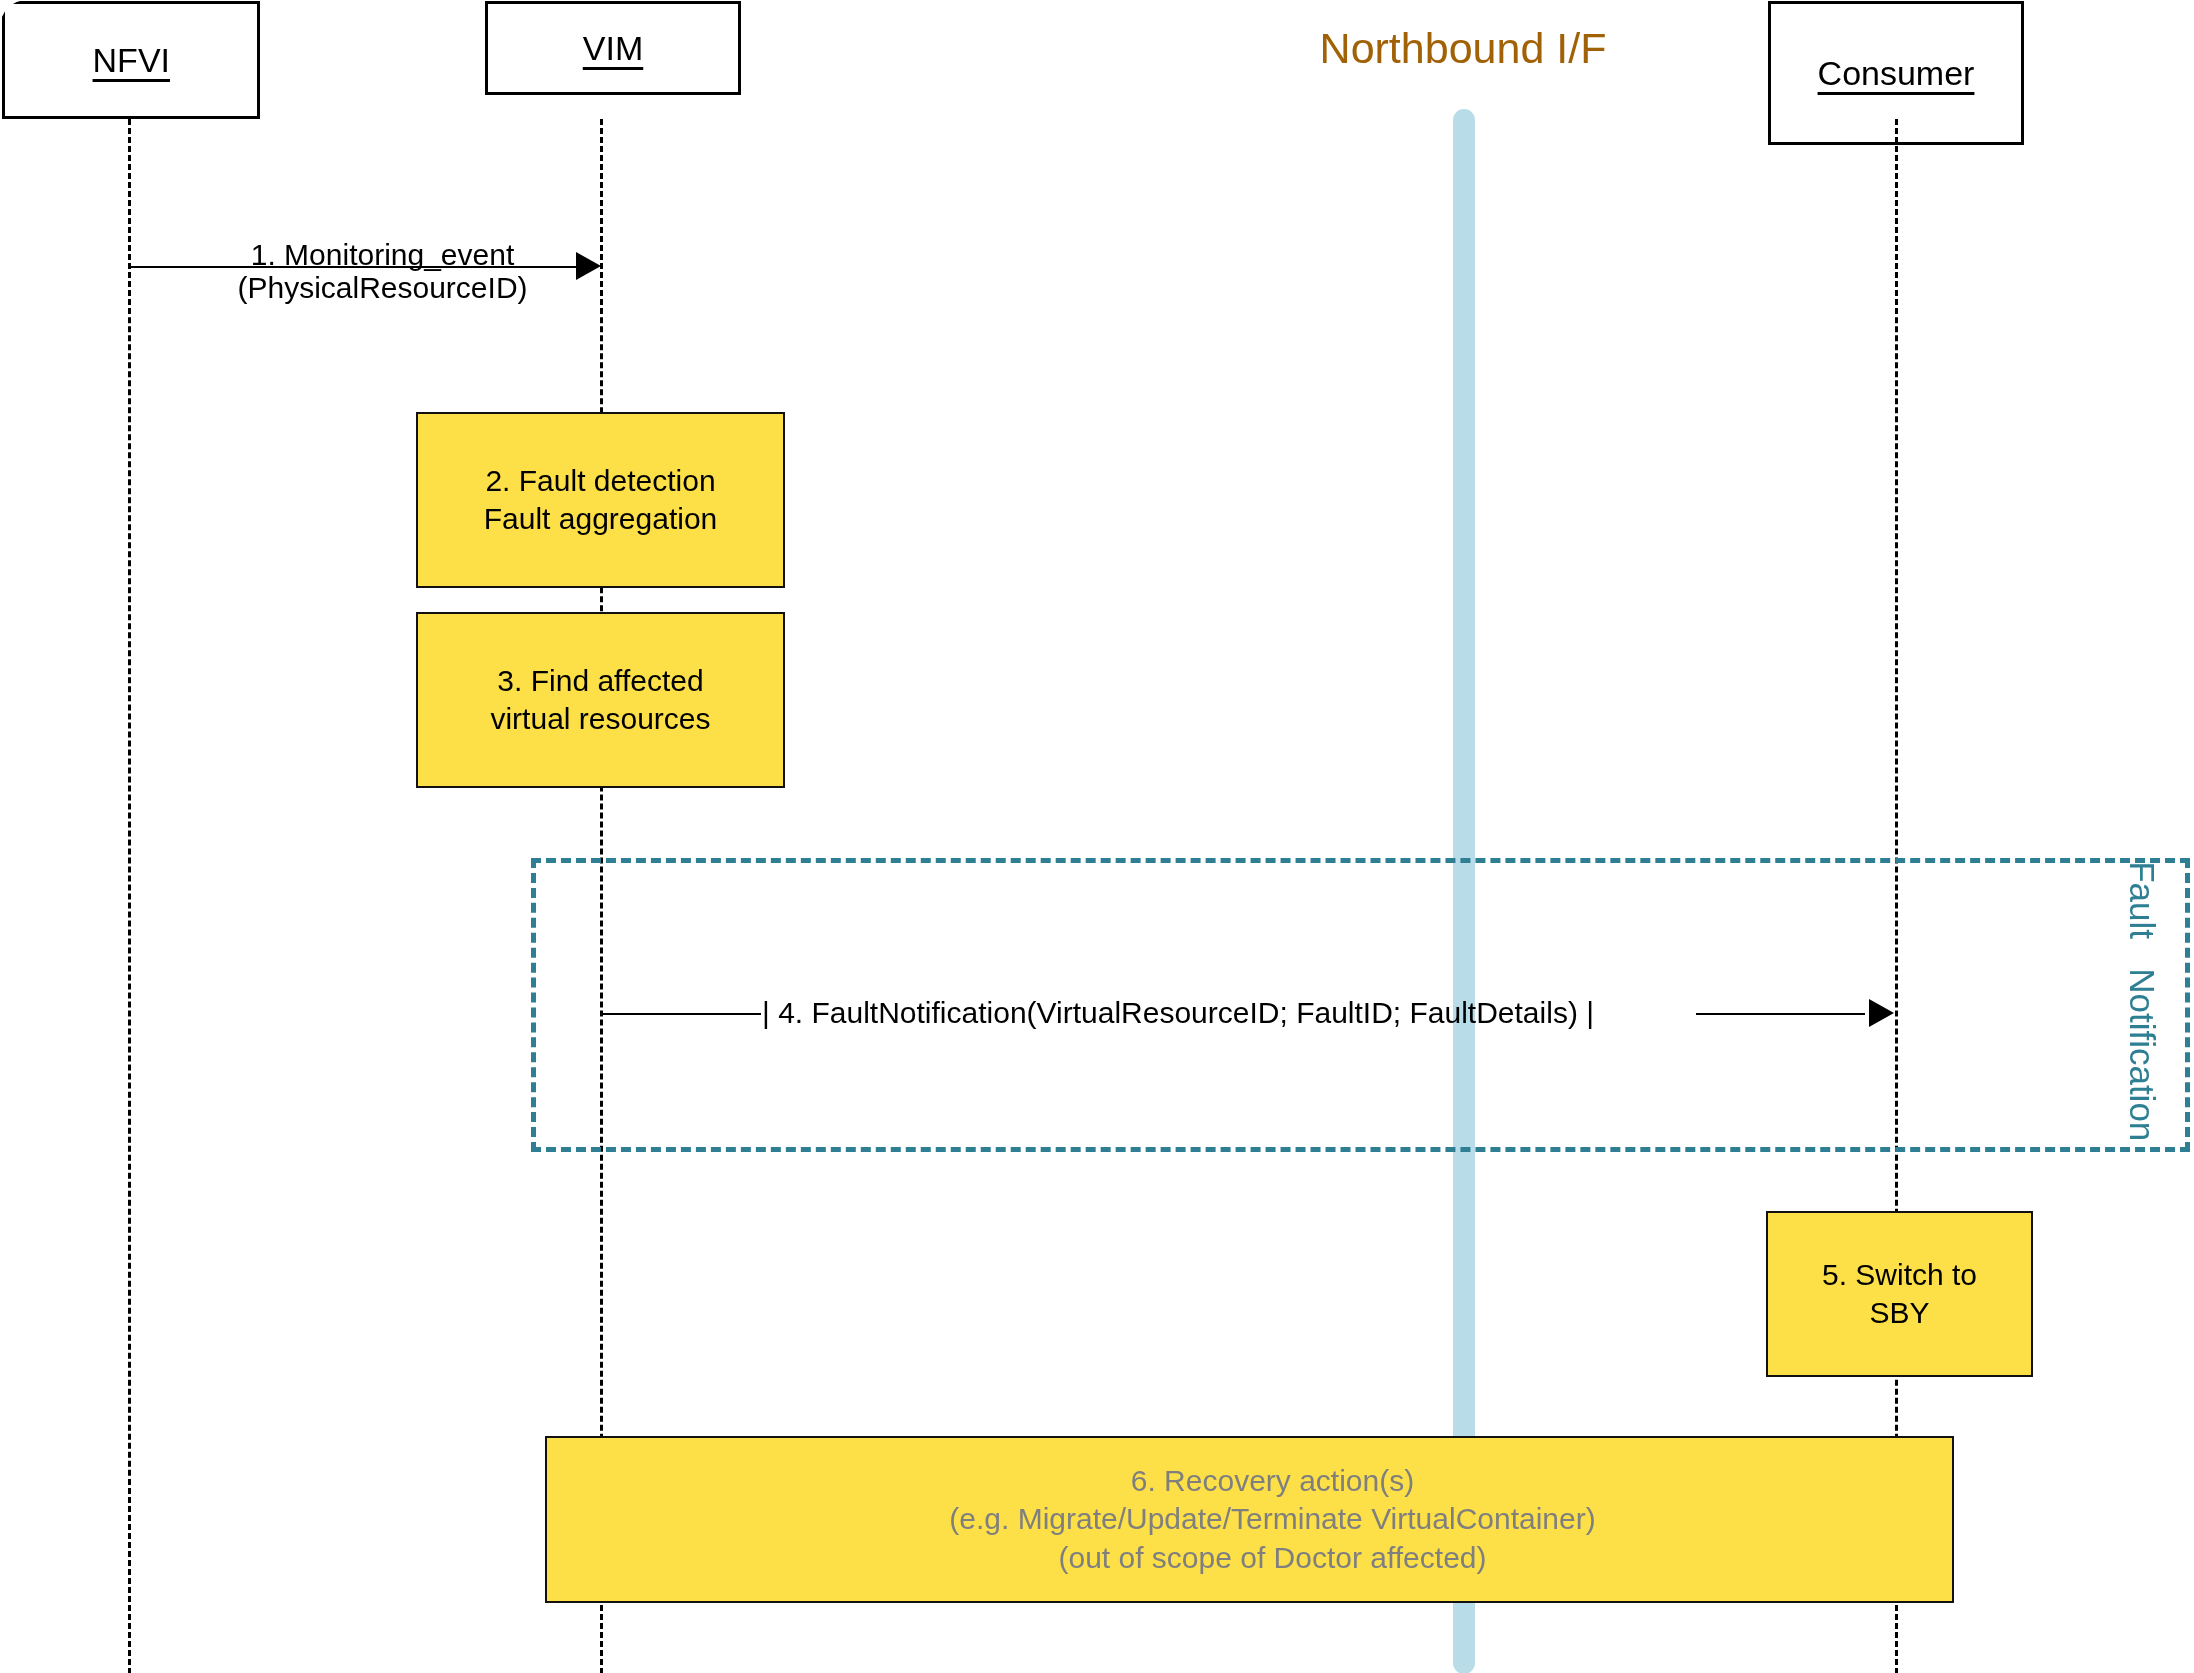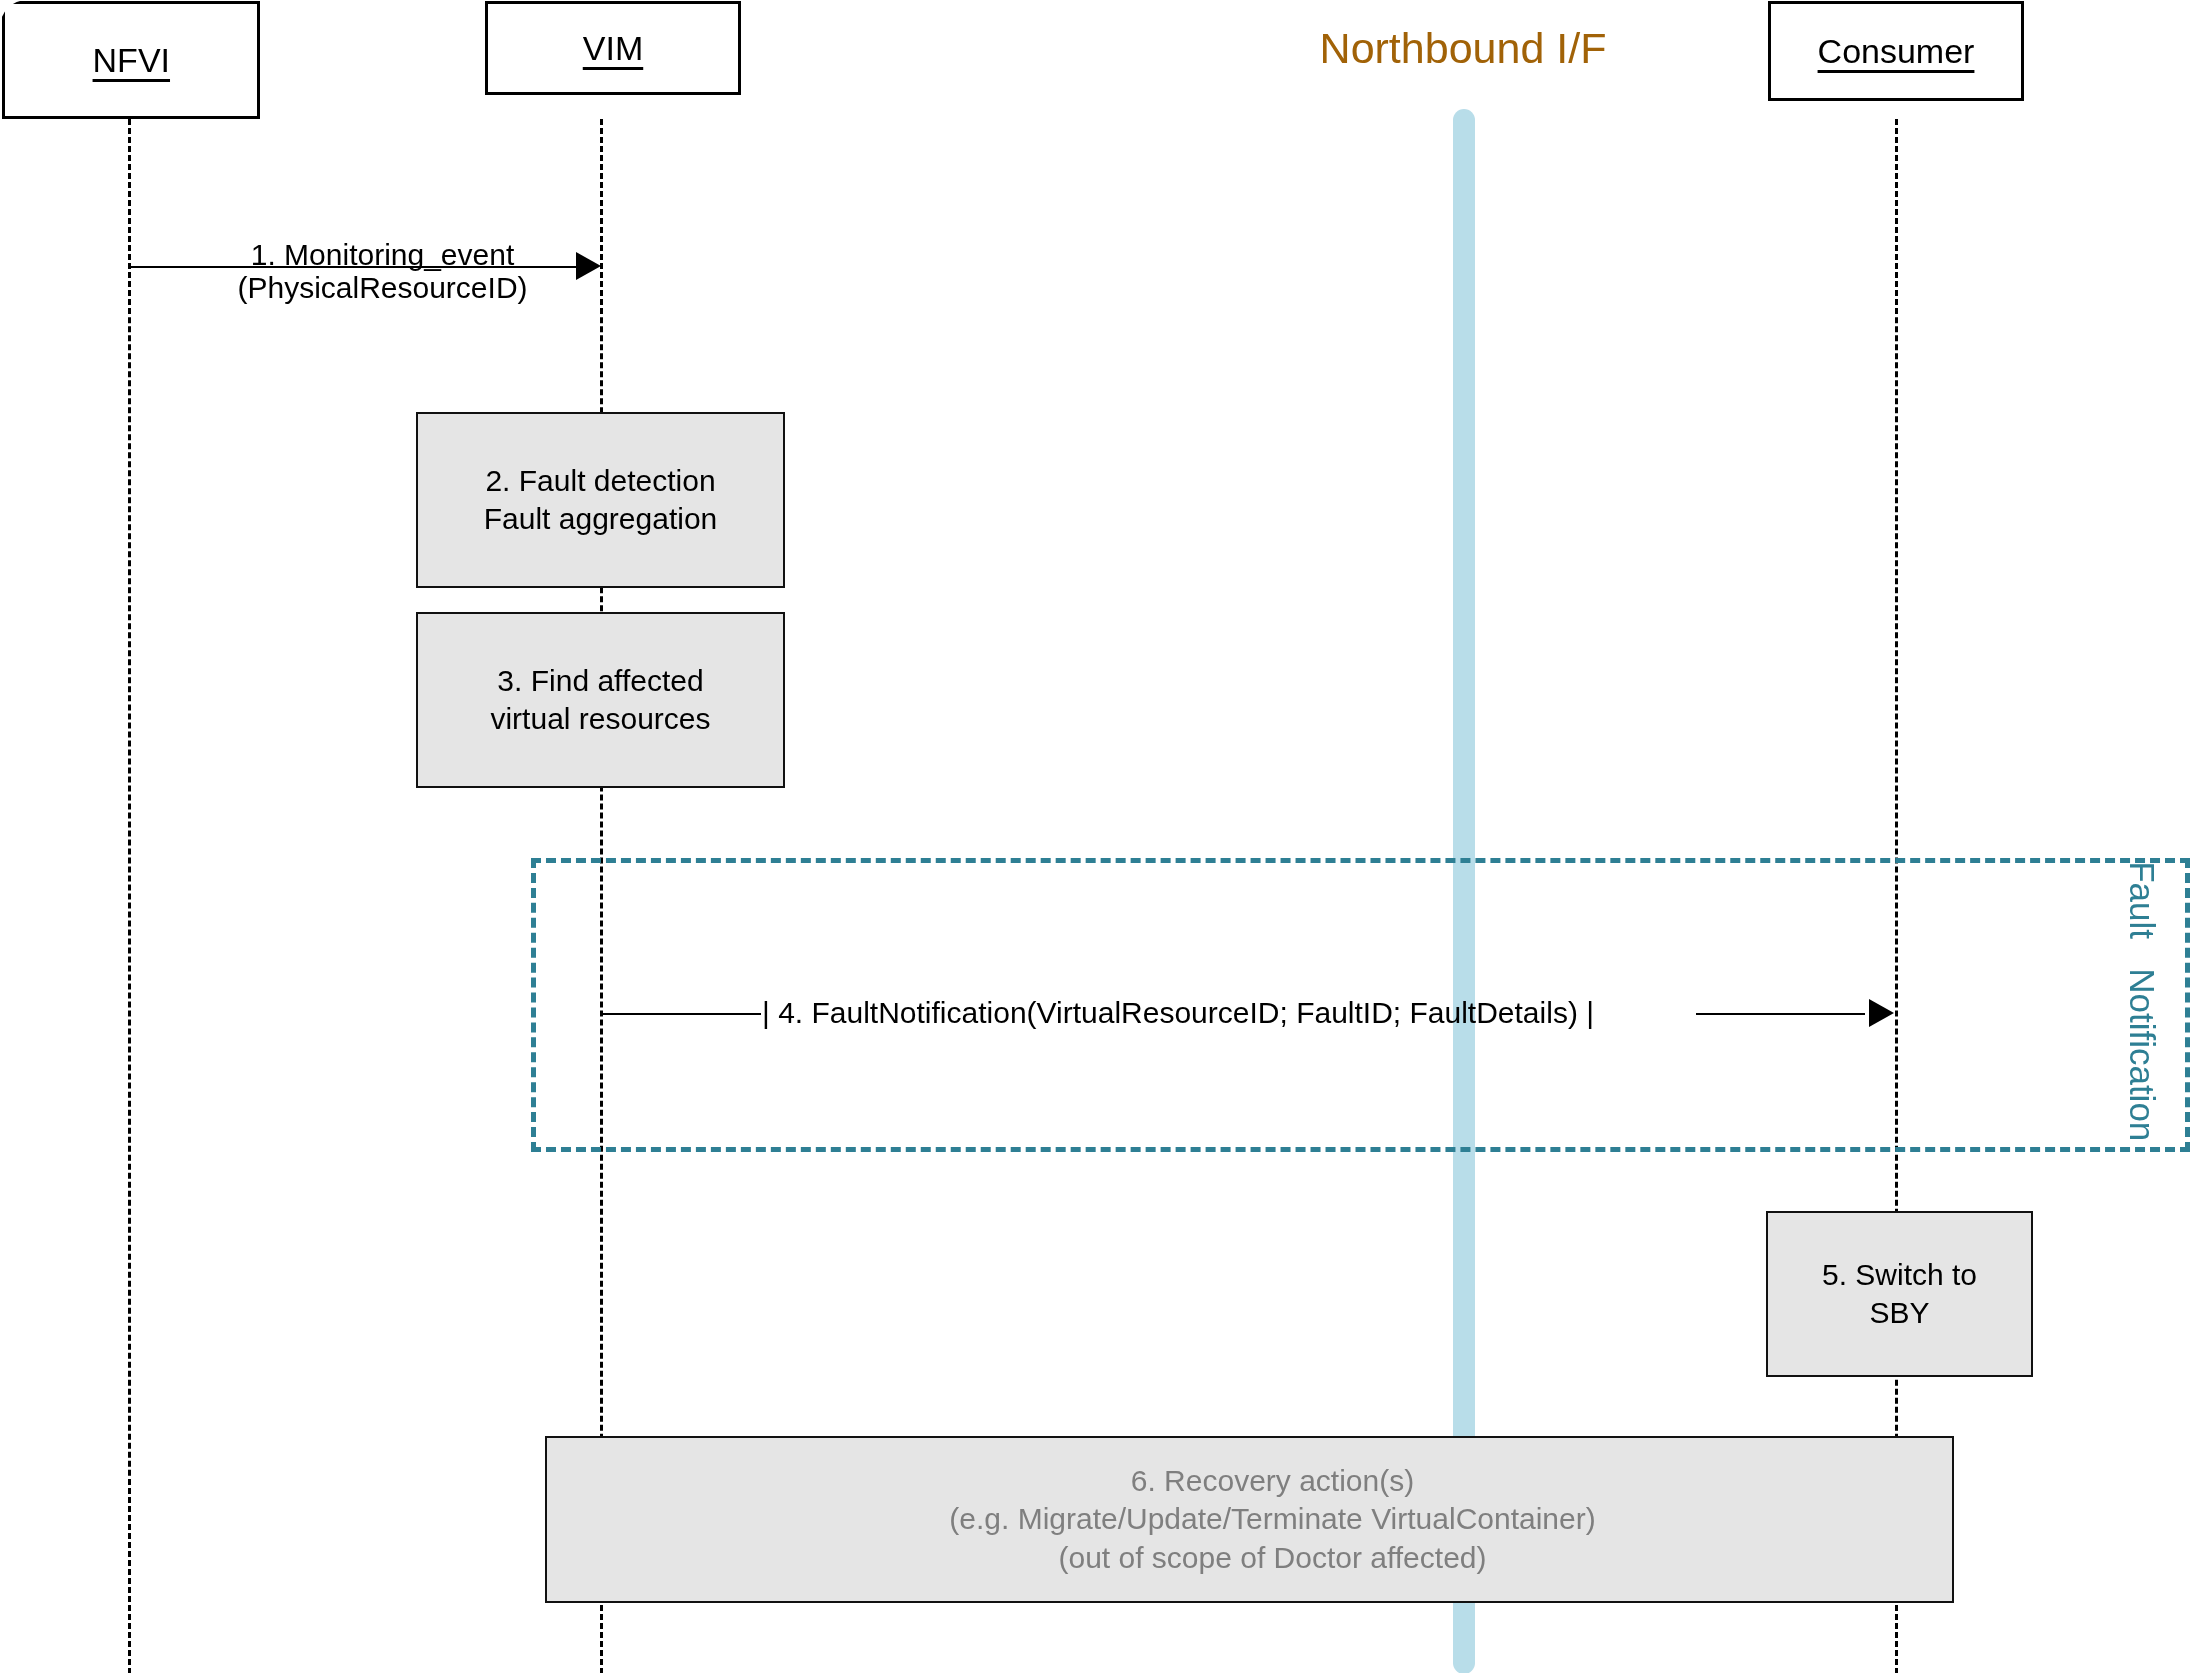--- a/index.html
+++ b/index.html
@@ -55,21 +55,21 @@
     line-height: 1;
     white-space: nowrap;
     text-align: center;
   }
 
   
   .proc-box {
     position: absolute;
     box-sizing: border-box;
     border: 2.3px solid #111111;
-    background: #e5e5e5;
+    background: #fde047;
     display: flex;
     align-items: center;
     justify-content: center;
     text-align: center;
   }
   .proc-text {
     font-size: 30px;
     line-height: 1.28;
     color: #000000;
     padding: 0 7.9px;
@@ -123,21 +123,21 @@
 <div id="stage">
 
   <div class="actor-box" style="left:2.3px; top:1.1px; width:258px; height:118px;">
     <span class="actor-label">NFVI</span>
   </div>
 
   <div class="actor-box" style="left:485px; top:1.1px; width:256px; height:94px;">
     <span class="actor-label">VIM</span>
   </div>
 
-  <div class="actor-box" style="left:1768px; top:1.1px; width:256px; height:100px;">
+  <div class="actor-box" style="left:1768px; top:1.1px; width:256px; height:144px;">
     <span class="actor-label">Consumer</span>
   </div>
 
   <div class="nb-title" style="left:1283px; top:27px; width:360px; color:#a16207;">Northbound I/F</div>
 
   <div class="nb-bar" style="left:1453px; top:109px; width:22px; height:1565px; background:#b8dde9;"></div>
 
   <div class="lifeline" style="left:128px; top:119px; height:1555px;"></div>
   <div class="lifeline" style="left:600px; top:119px; height:1555px;"></div>
   <div class="lifeline" style="left:1895px; top:119px; height:1555px;"></div>

